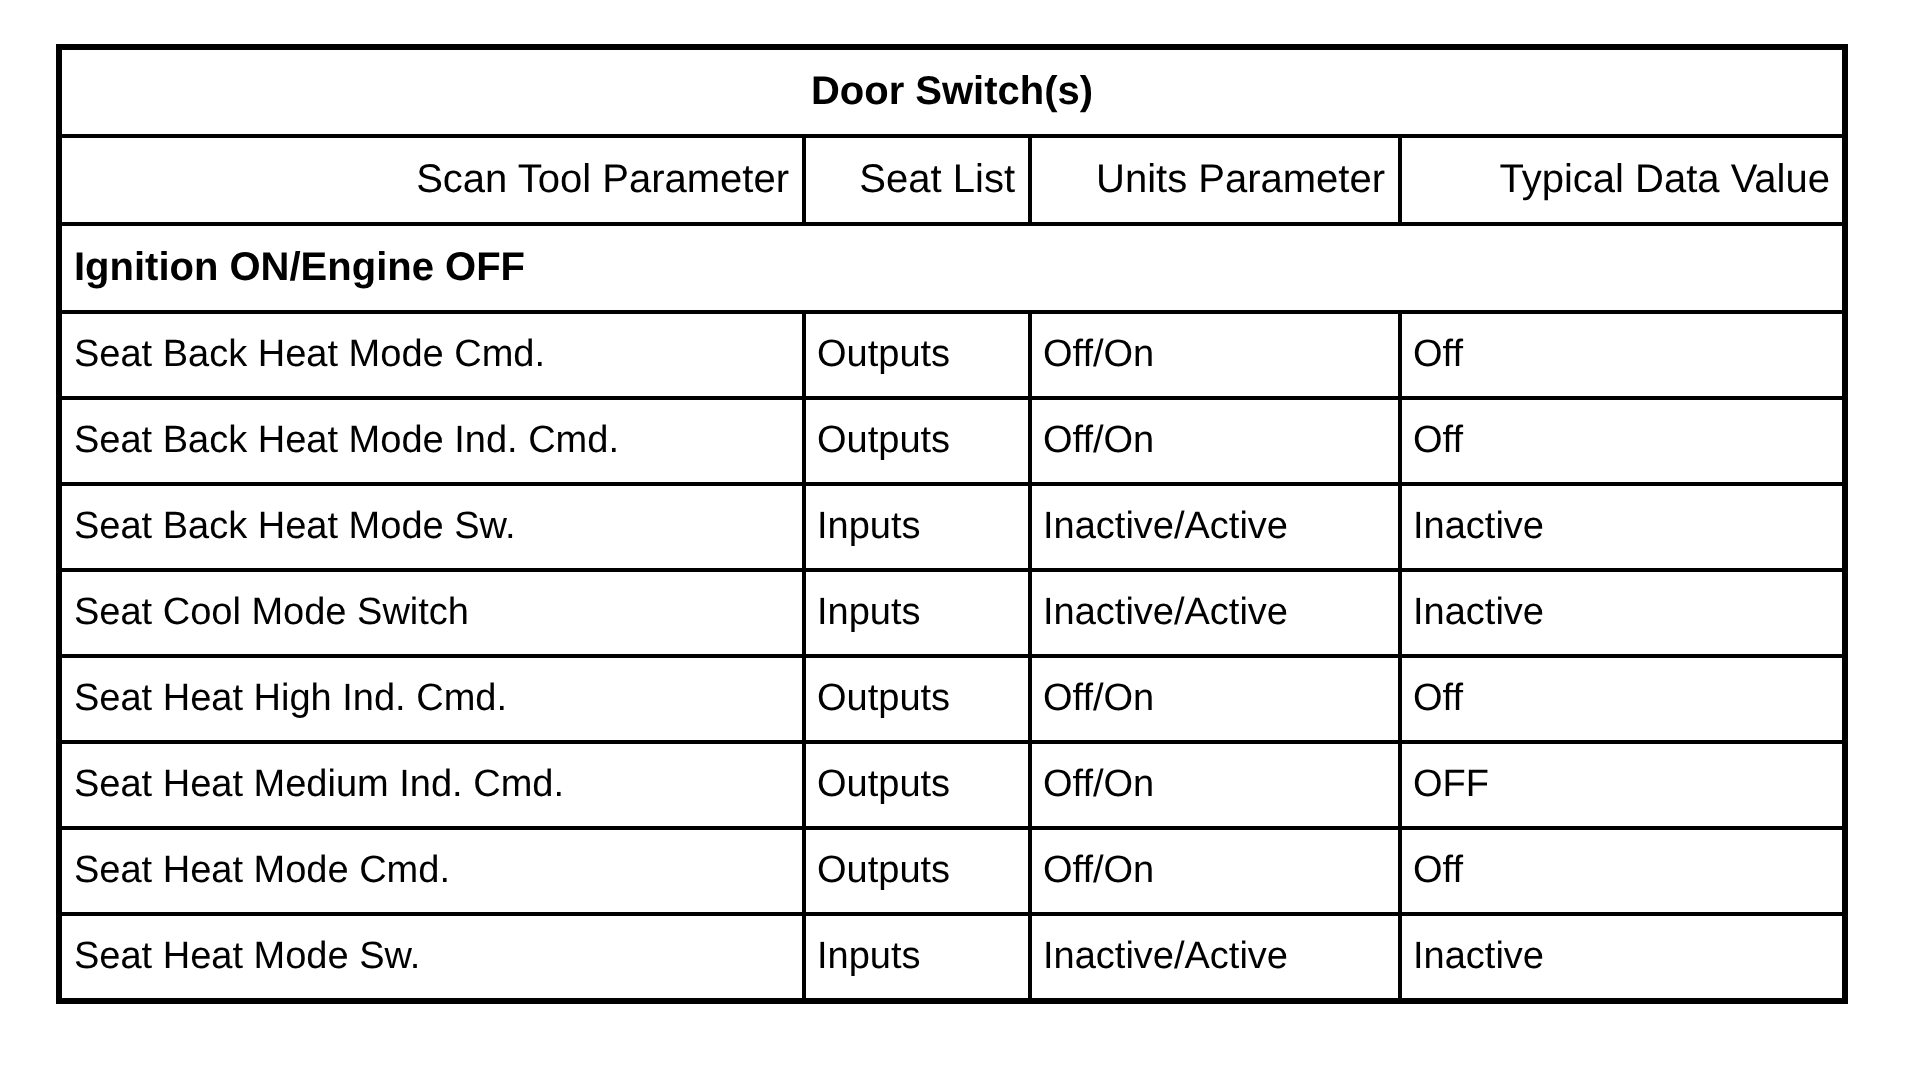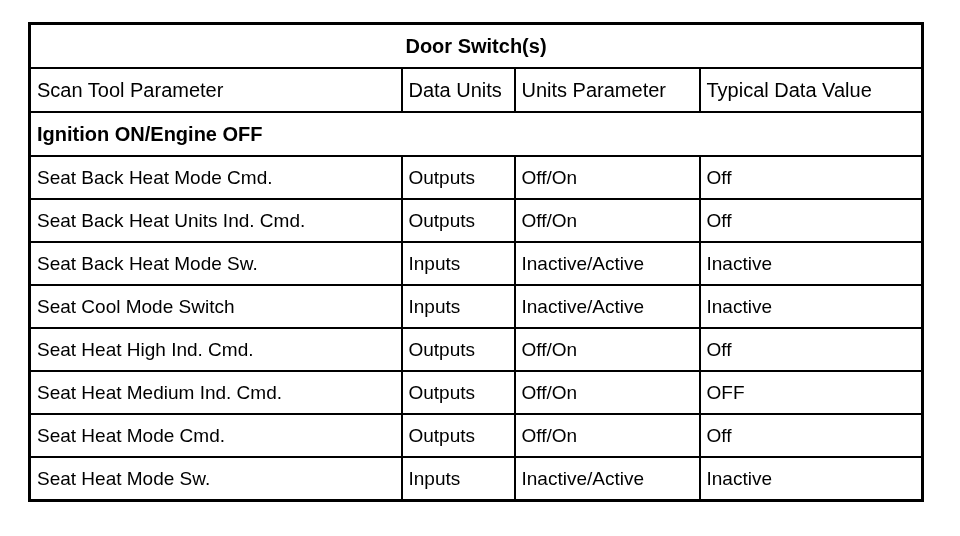--- a/index.html
+++ b/index.html
@@ -63,21 +63,21 @@
   .section-row td {
     height: 42px;
     font-weight: bold;
     font-size: 20px;
     text-align: left;
   }
   .header-row td {
     height: 42px;
     font-weight: normal;
     font-size: 20px;
-    text-align: left;
+    text-align: right;
   }
 
   
   .cell-param {
     text-align: left;
     padding-left: 7px;
   }
   .cell-center { }
 </style>
 </head>
@@ -93,37 +93,37 @@
       <col class="col-value">
     </colgroup>
     <tbody>
 
       <tr class="title-row">
         <td colspan="4">Door Switch(s)</td>
       </tr>
 
       <tr class="header-row">
         <td>Scan Tool Parameter</td>
-        <td>Data Units</td>
+        <td>Seat List</td>
         <td>Units Parameter</td>
         <td>Typical Data Value</td>
       </tr>
 
       <tr class="section-row">
         <td colspan="4">Ignition ON/Engine OFF</td>
       </tr>
 
       <tr>
         <td class="cell-param">Seat Back Heat Mode Cmd.</td>
         <td class="cell-center">Outputs</td>
         <td class="cell-center">Off/On</td>
         <td class="cell-center">Off</td>
       </tr>
       <tr>
-        <td class="cell-param">Seat Back Heat Units Ind. Cmd.</td>
+        <td class="cell-param">Seat Back Heat Mode Ind. Cmd.</td>
         <td class="cell-center">Outputs</td>
         <td class="cell-center">Off/On</td>
         <td class="cell-center">Off</td>
       </tr>
       <tr>
         <td class="cell-param">Seat Back Heat Mode Sw.</td>
         <td class="cell-center">Inputs</td>
         <td class="cell-center">Inactive/Active</td>
         <td class="cell-center">Inactive</td>
       </tr>

